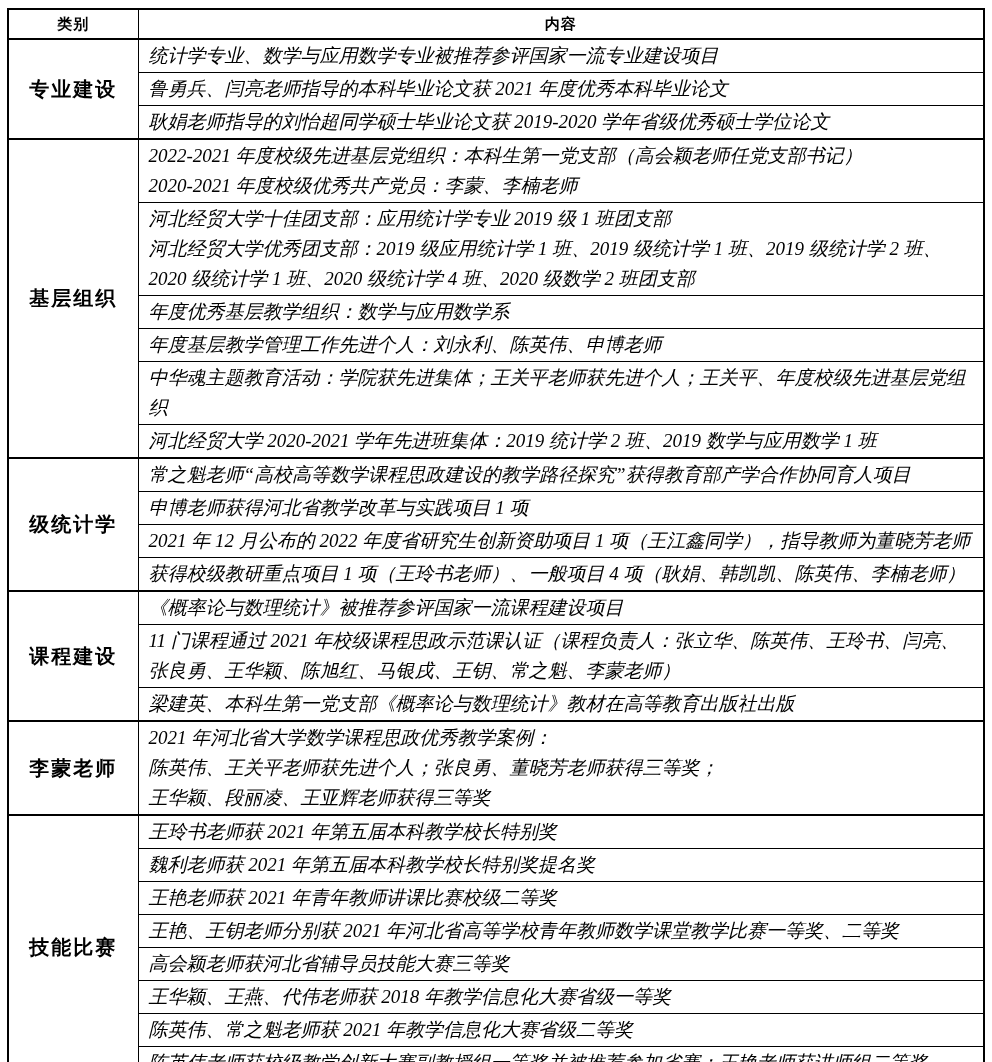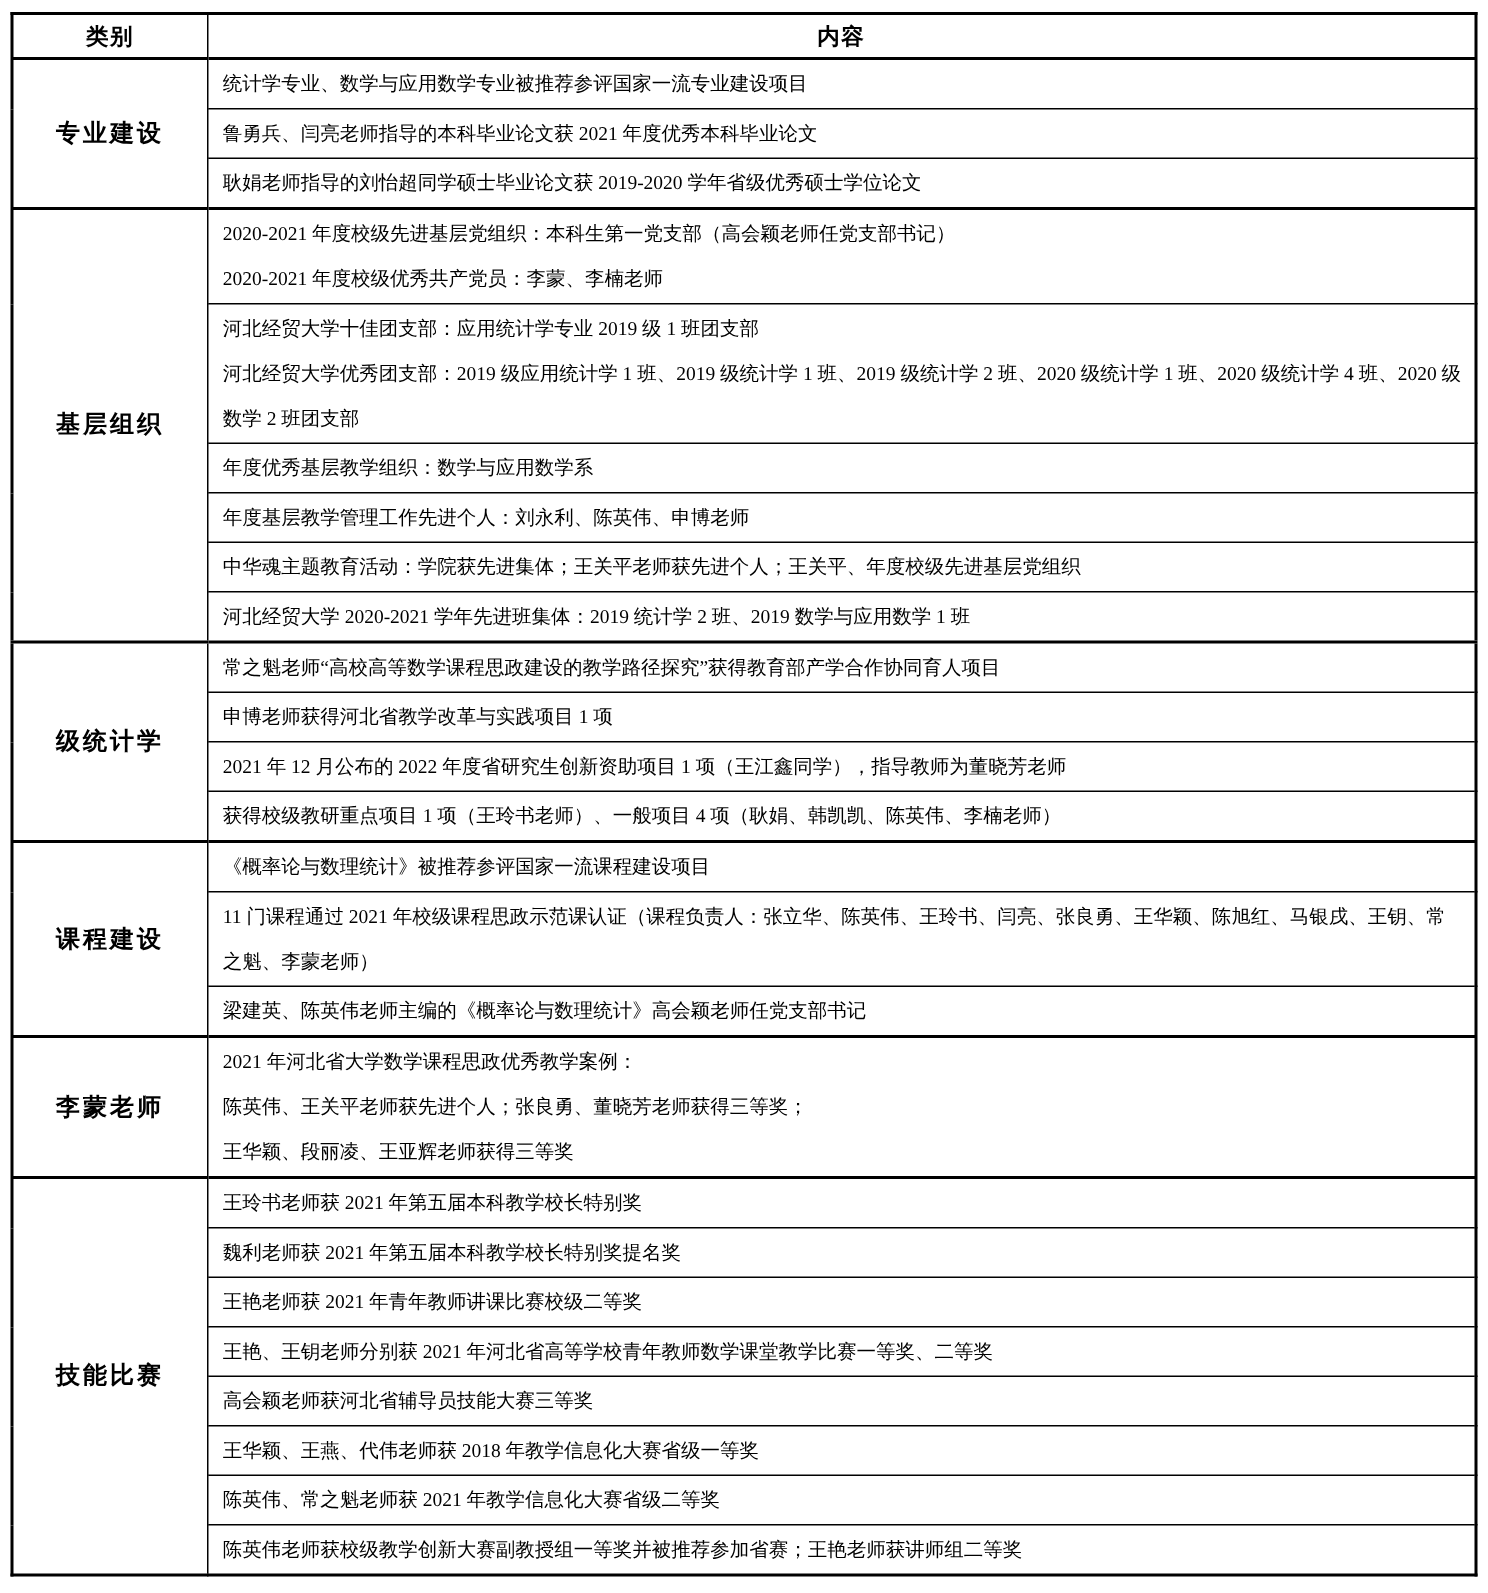--- a/index.html
+++ b/index.html
@@ -33,28 +33,29 @@
     border-bottom: 2px solid #000000;
     font-weight: bold;
     font-size: 15px;
     height: 30px;
     text-align: center;
     letter-spacing: 1px;
     padding: 0;
   }
   td.cat {
     font-weight: bold;
-    font-size: 16px;
+    font-size: 20px;
     text-align: center;
     letter-spacing: 2px;
     padding: 0 4px;
   }
   td.content {
     padding: 1px 8px 1px 10px;
-    font-size: 13px;
+    font-size: 19px;
+    font-style: italic;
   }
   td.content .line {
     line-height: 30px;
     word-break: break-word;
   }
   tr.sec-start td {
     border-top: 2px solid #000000;
   }
 </style>
 </head>
@@ -87,21 +88,21 @@
       </tr>
       <tr>
         <td class="content">
             <div class="line">耿娟老师指导的刘怡超同学硕士毕业论文获 2019-2020 学年省级优秀硕士学位论文</div>
           </td>
       </tr>
 
       <tr class="sec-start">
         <td class="cat" rowspan="6">基层组织</td>
         <td class="content">
-          <div class="line">2020-2021 年度校级先进基层党组织：本科生第一党支部（高会颖老师任党支部书记）</div>
+          <div class="line">2022-2021 年度校级先进基层党组织：本科生第一党支部（高会颖老师任党支部书记）</div>
           <div class="line">2020-2021 年度校级优秀共产党员：李蒙、李楠老师</div>
         </td>
       </tr>
       <tr>
         <td class="content">
           <div class="line">河北经贸大学十佳团支部：应用统计学专业 2019 级 1 班团支部</div>
           <div class="line">河北经贸大学优秀团支部：2019 级应用统计学 1 班、2019 级统计学 1 班、2019 级统计学 2 班、2020 级统计学 1 班、2020 级统计学 4 班、2020 级数学 2 班团支部</div>
         </td>
       </tr>
       <tr>
@@ -153,21 +154,21 @@
             <div class="line">《概率论与数理统计》被推荐参评国家一流课程建设项目</div>
           </td>
       </tr>
       <tr>
         <td class="content">
             <div class="line">11 门课程通过 2021 年校级课程思政示范课认证（课程负责人：张立华、陈英伟、王玲书、闫亮、张良勇、王华颖、陈旭红、马银戌、王钥、常之魁、李蒙老师）</div>
           </td>
       </tr>
       <tr>
         <td class="content">
-            <div class="line">梁建英、陈英伟老师主编的《概率论与数理统计》高会颖老师任党支部书记</div>
+            <div class="line">梁建英、本科生第一党支部《概率论与数理统计》教材在高等教育出版社出版</div>
           </td>
       </tr>
 
       <tr class="sec-start">
         <td class="cat">李蒙老师</td>
         <td class="content">
           <div class="line">2021 年河北省大学数学课程思政优秀教学案例：</div>
           <div class="line">陈英伟、王关平老师获先进个人；张良勇、董晓芳老师获得三等奖；</div>
           <div class="line">王华颖、段丽凌、王亚辉老师获得三等奖</div>
         </td>

